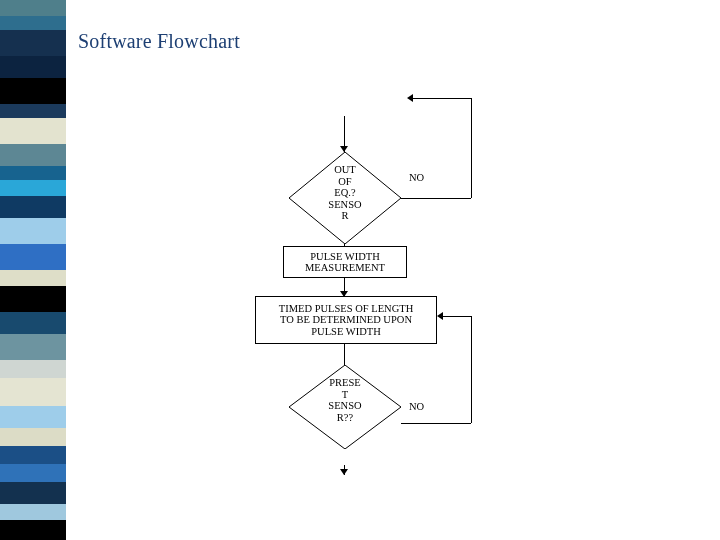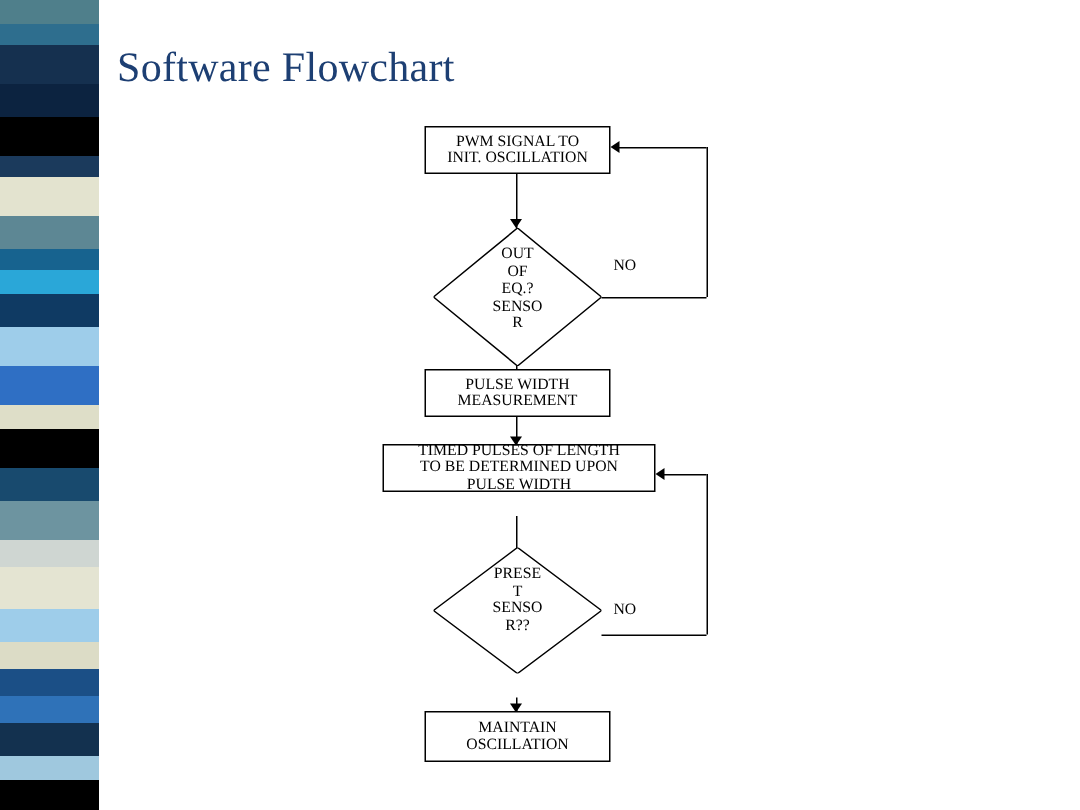--- a/index.html
+++ b/index.html
@@ -28,21 +28,21 @@
     left: 0;
     width: 66px;
   }
 
   
   #title {
     position: absolute;
     left: 78px;
     top: 30px;
     font-family: "Liberation Serif", serif;
-    font-size: 28px;
+    font-size: 20px;
     color: #1d3f73;
     letter-spacing: 0.2px;
     white-space: nowrap;
   }
 
   
   #chart {
     position: absolute;
     left: 0;
     top: 0;
@@ -151,23 +151,20 @@
     <div class="band" style="top: 464px; height: 18px; background: rgb(47, 114, 184);"></div>
     <div class="band" style="top: 482px; height: 22px; background: rgb(19, 49, 79);"></div>
     <div class="band" style="top: 504px; height: 16px; background: rgb(159, 200, 222);"></div>
     <div class="band" style="top: 520px; height: 20px; background: rgb(0, 0, 0);"></div>
   </div>
 
 <div id="title">Software Flowchart</div>
 
 <div id="chart">
 
-  <div class="node" style="left:283px; top:84px; width:124px; height:32px;">
-    <div class="inner">PWM SIGNAL TO<br>INIT. OSCILLATION</div>
-  </div>
 
   <div class="vline" style="left:344px; top:116px; height:36px;"></div>
   <div class="arrow arrow-down" style="left:340px; top:146px;"></div>
 
   <div class="decision" style="left:289px; top:152px; width:112px; height:92px;">
     <svg class="dshape" viewBox="0 0 112 92" preserveAspectRatio="none">
       <polygon points="56,0 112,46 56,92 0,46" fill="#ffffff" stroke="#000000" stroke-width="1"></polygon>
     </svg>
     <div class="dtext" style="top:12px;">OUT<br>OF<br>EQ.?<br>SENSO<br>R</div>
   </div>
@@ -181,21 +178,21 @@
   <div class="vline" style="left:344px; top:244px; height:19px;"></div>
   <div class="arrow arrow-down" style="left:340px; top:258px;"></div>
 
   <div class="node" style="left:283px; top:246px; width:124px; height:32px;">
     <div class="inner">PULSE WIDTH<br>MEASUREMENT</div>
   </div>
 
   <div class="vline" style="left:344px; top:278px; height:19px;"></div>
   <div class="arrow arrow-down" style="left:340px; top:291px;"></div>
 
-  <div class="node" style="left:255px; top:296px; width:182px; height:32px;">
+  <div class="node" style="left:255px; top:296px; width:182px; height:48px;">
     <div class="inner">TIMED PULSES OF LENGTH<br>TO BE DETERMINED UPON<br>PULSE WIDTH</div>
   </div>
 
   <div class="vline" style="left:344px; top:344px; height:37px;"></div>
   <div class="arrow arrow-down" style="left:340px; top:375px;"></div>
 
   <div class="decision" style="left:289px; top:365px; width:112px; height:84px;">
     <svg class="dshape" viewBox="0 0 112 84" preserveAspectRatio="none">
       <polygon points="56,0 112,42 56,84 0,42" fill="#ffffff" stroke="#000000" stroke-width="1"></polygon>
     </svg>
@@ -204,17 +201,14 @@
 
   <div class="label" style="left:409px; top:401px;">NO</div>
   <div class="hline" style="left:401px; top:423px; width:70px;"></div>
   <div class="vline" style="left:471px; top:316px; height:107px;"></div>
   <div class="hline" style="left:441px; top:316px; width:30px;"></div>
   <div class="arrow arrow-left" style="left:437px; top:312px;"></div>
 
   <div class="vline" style="left:344px; top:465px; height:10px;"></div>
   <div class="arrow arrow-down" style="left:340px; top:469px;"></div>
 
-  <div class="node" style="left:283px; top:474px; width:124px; height:34px;">
-    <div class="inner">MAINTAIN<br>OSCILLATION</div>
-  </div>
 
 </div>
 
 </body></html>

